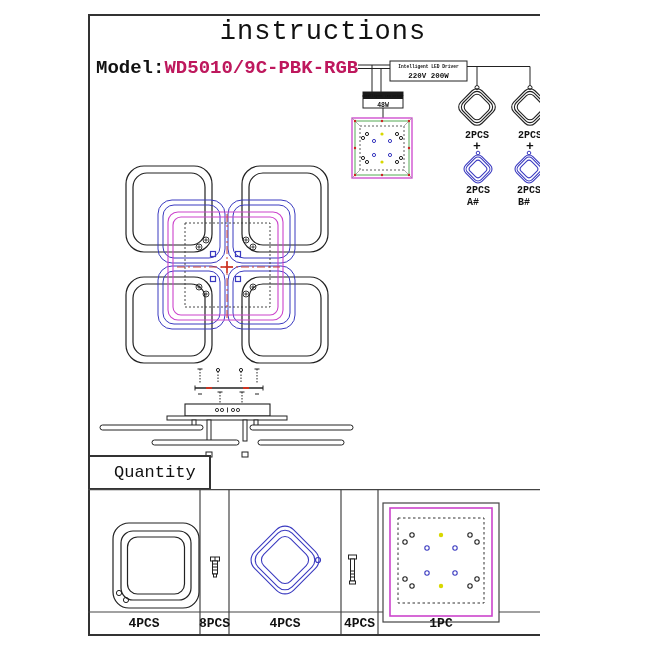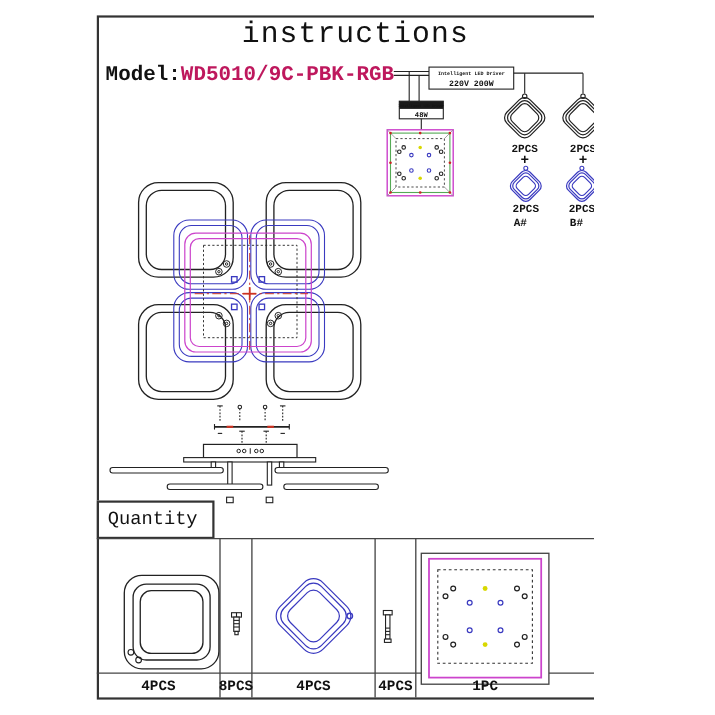--- a/index.html
+++ b/index.html
@@ -6,21 +6,21 @@
   #canvas{
     position:relative;width:540px;height:650px;background:#ffffff;overflow:hidden;
     font-family:"Liberation Mono","DejaVu Sans Mono",monospace;color:#111;
   }
   .abs{position:absolute;}
   #page-frame{left:88px;top:14px;width:468px;height:618px;border:2px solid #333;}
   #title{left:88px;top:17px;width:470px;text-align:center;font-size:27px;font-weight:500;letter-spacing:1px;color:#111;}
   #model-line{left:96px;top:57px;font-size:19px;font-weight:bold;white-space:nowrap;}
   #model-line .magenta{color:#be185d;}
   #quantity-box{left:88px;top:455px;width:95px;height:31px;border:2px solid #333;background:#fff;
-    font-size:17px;font-weight:500;line-height:31px;padding-left:8px;}
+    font-size:17px;font-weight:500;line-height:31px;padding-left:24px;}
   svg{position:absolute;overflow:visible;}
   svg text{font-family:"Liberation Mono","DejaVu Sans Mono",monospace;fill:#111;}
   .lbl{font-weight:bold;}
   .k{stroke:#222;fill:none;}
   .blue{stroke:#3a3ac0;fill:none;}
   .mag{stroke:#cc44cc;fill:none;}
 </style>
 </head>
 <body>
 

